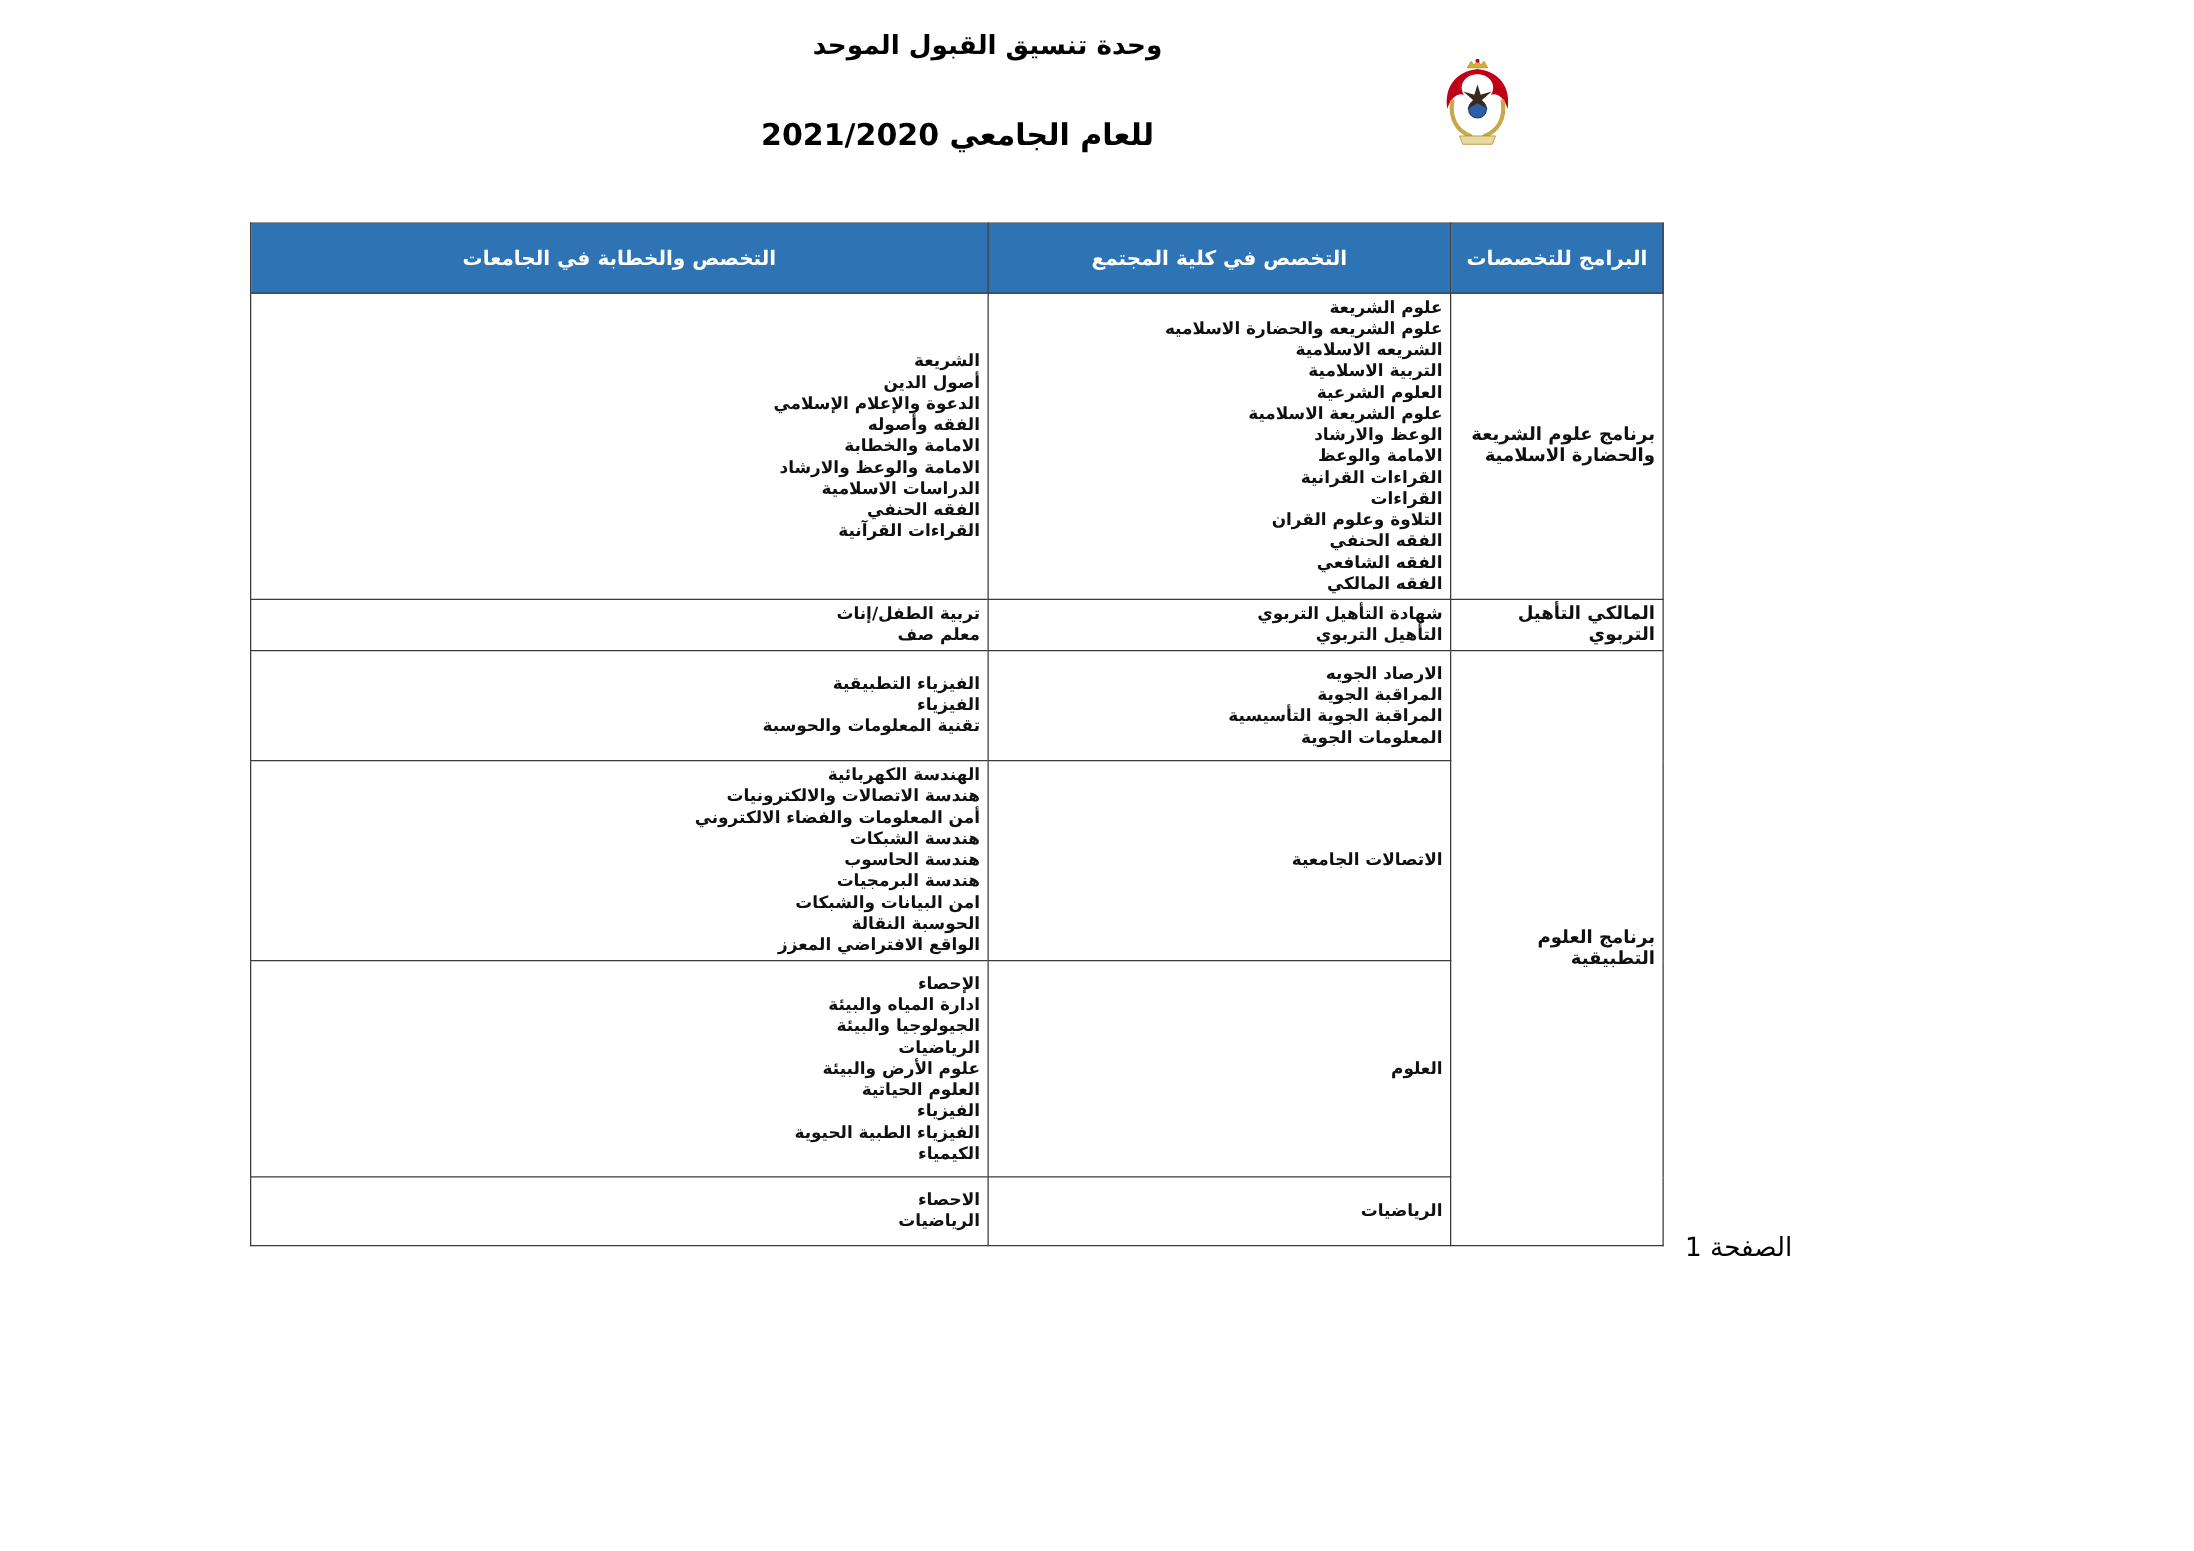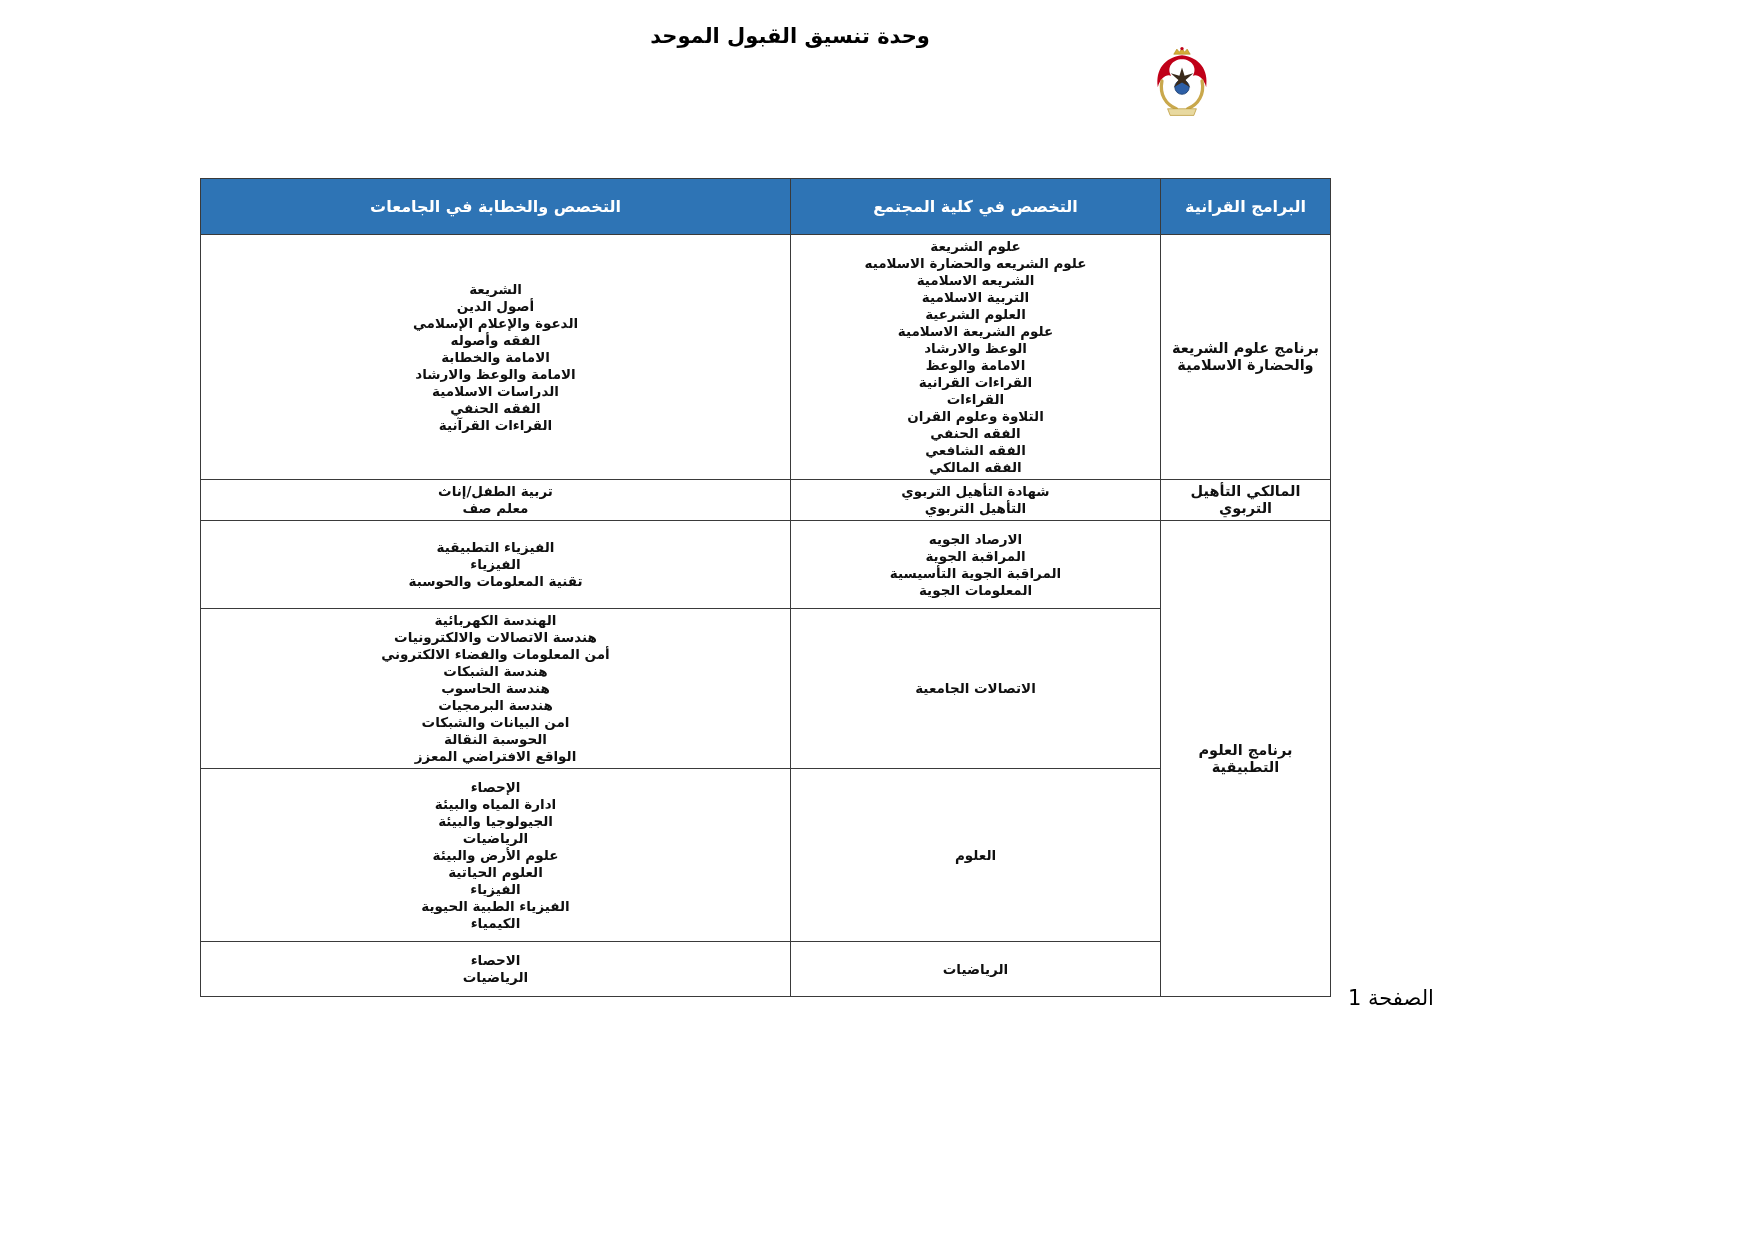--- a/index.html
+++ b/index.html
@@ -27,21 +27,21 @@
   }
   .spec-table th, .spec-table td {
     border:1px solid #3a3a3a; text-align:center; vertical-align:middle;
   }
   .spec-table th {
     background:#2e74b5; color:#ffffff;
     font-size:16px; font-weight:bold; height:56px; padding:4px;
   }
   .spec-table td {
     font-size:13.5px; font-weight:bold; color:#101010;
-    line-height:17px; white-space:pre-line; padding:3px 6px;
+    line-height:17px; white-space:pre-line; padding:3px 6px;text-align:right;
   }
   .spec-table td.program { font-size:14.5px; }
   tr.r-g1 { height:240px; }
   tr.r-g2 { height:36px; }
   tr.r-3a { height:88px; }
   tr.r-3b { height:154px; }
   tr.r-3c { height:173px; }
   tr.r-3d { height:55px; }
   .page-number {
     position:absolute; top:986px; left:1348px;
@@ -62,31 +62,32 @@
       <path d="M35 9 C18 11 9 23 11.5 40 C14 31 20 27 24.5 29 C19.5 21 26 13 35 13 C44 13 50.5 21 45.5 29 C50 27 56 31 58.5 40 C61 23 52 11 35 9 Z" fill="#c00018"></path>
       <path d="M15.5 34 C13 47 19 57 29.5 61" stroke="#c9a84c" fill="none" stroke-width="3.2" stroke-linecap="round"></path>
       <path d="M54.5 34 C57 47 51 57 40.5 61" stroke="#c9a84c" fill="none" stroke-width="3.2" stroke-linecap="round"></path>
       <circle cx="35" cy="40" r="7" fill="#2d5fa6" stroke="#1d3f70" stroke-width="0.8"></circle>
       <path d="M35 21 L37.5 29 L46 26.5 L38.5 33 L43 40 L35 35.5 L27 40 L31.5 33 L24 26.5 L32.5 29 Z" fill="#3a2a1a"></path>
       <path d="M21 61 L49 61 L46.5 67.5 L23.5 67.5 Z" fill="#e8d9a0" stroke="#b08a1e" stroke-width="0.6"></path>
     </svg>
   </div>
 
   <div class="main-title">
+    <div class="line2">للعام الجامعي 2021/2020</div>
   </div>
 
   <table class="spec-table">
     <colgroup>
       <col style="width:170px">
       <col style="width:370px">
       <col style="width:590px">
     </colgroup>
     <thead>
       <tr>
-        <th>البرامج القرانية</th>
+        <th>البرامج للتخصصات</th>
         <th>التخصص في كلية المجتمع</th>
         <th>التخصص والخطابة في الجامعات</th>
       </tr>
     </thead>
     <tbody>
       <tr class="r-g1">
         <td class="program">برنامج علوم الشريعة
 والحضارة الاسلامية</td>
         <td>علوم الشريعة
 علوم الشريعه والحضارة الاسلاميه

